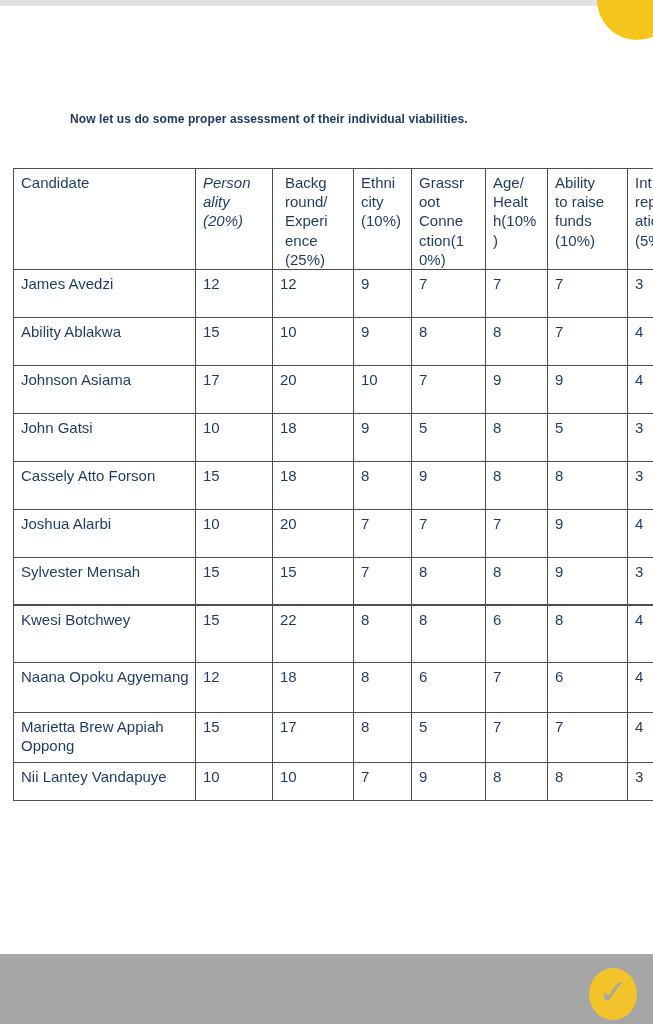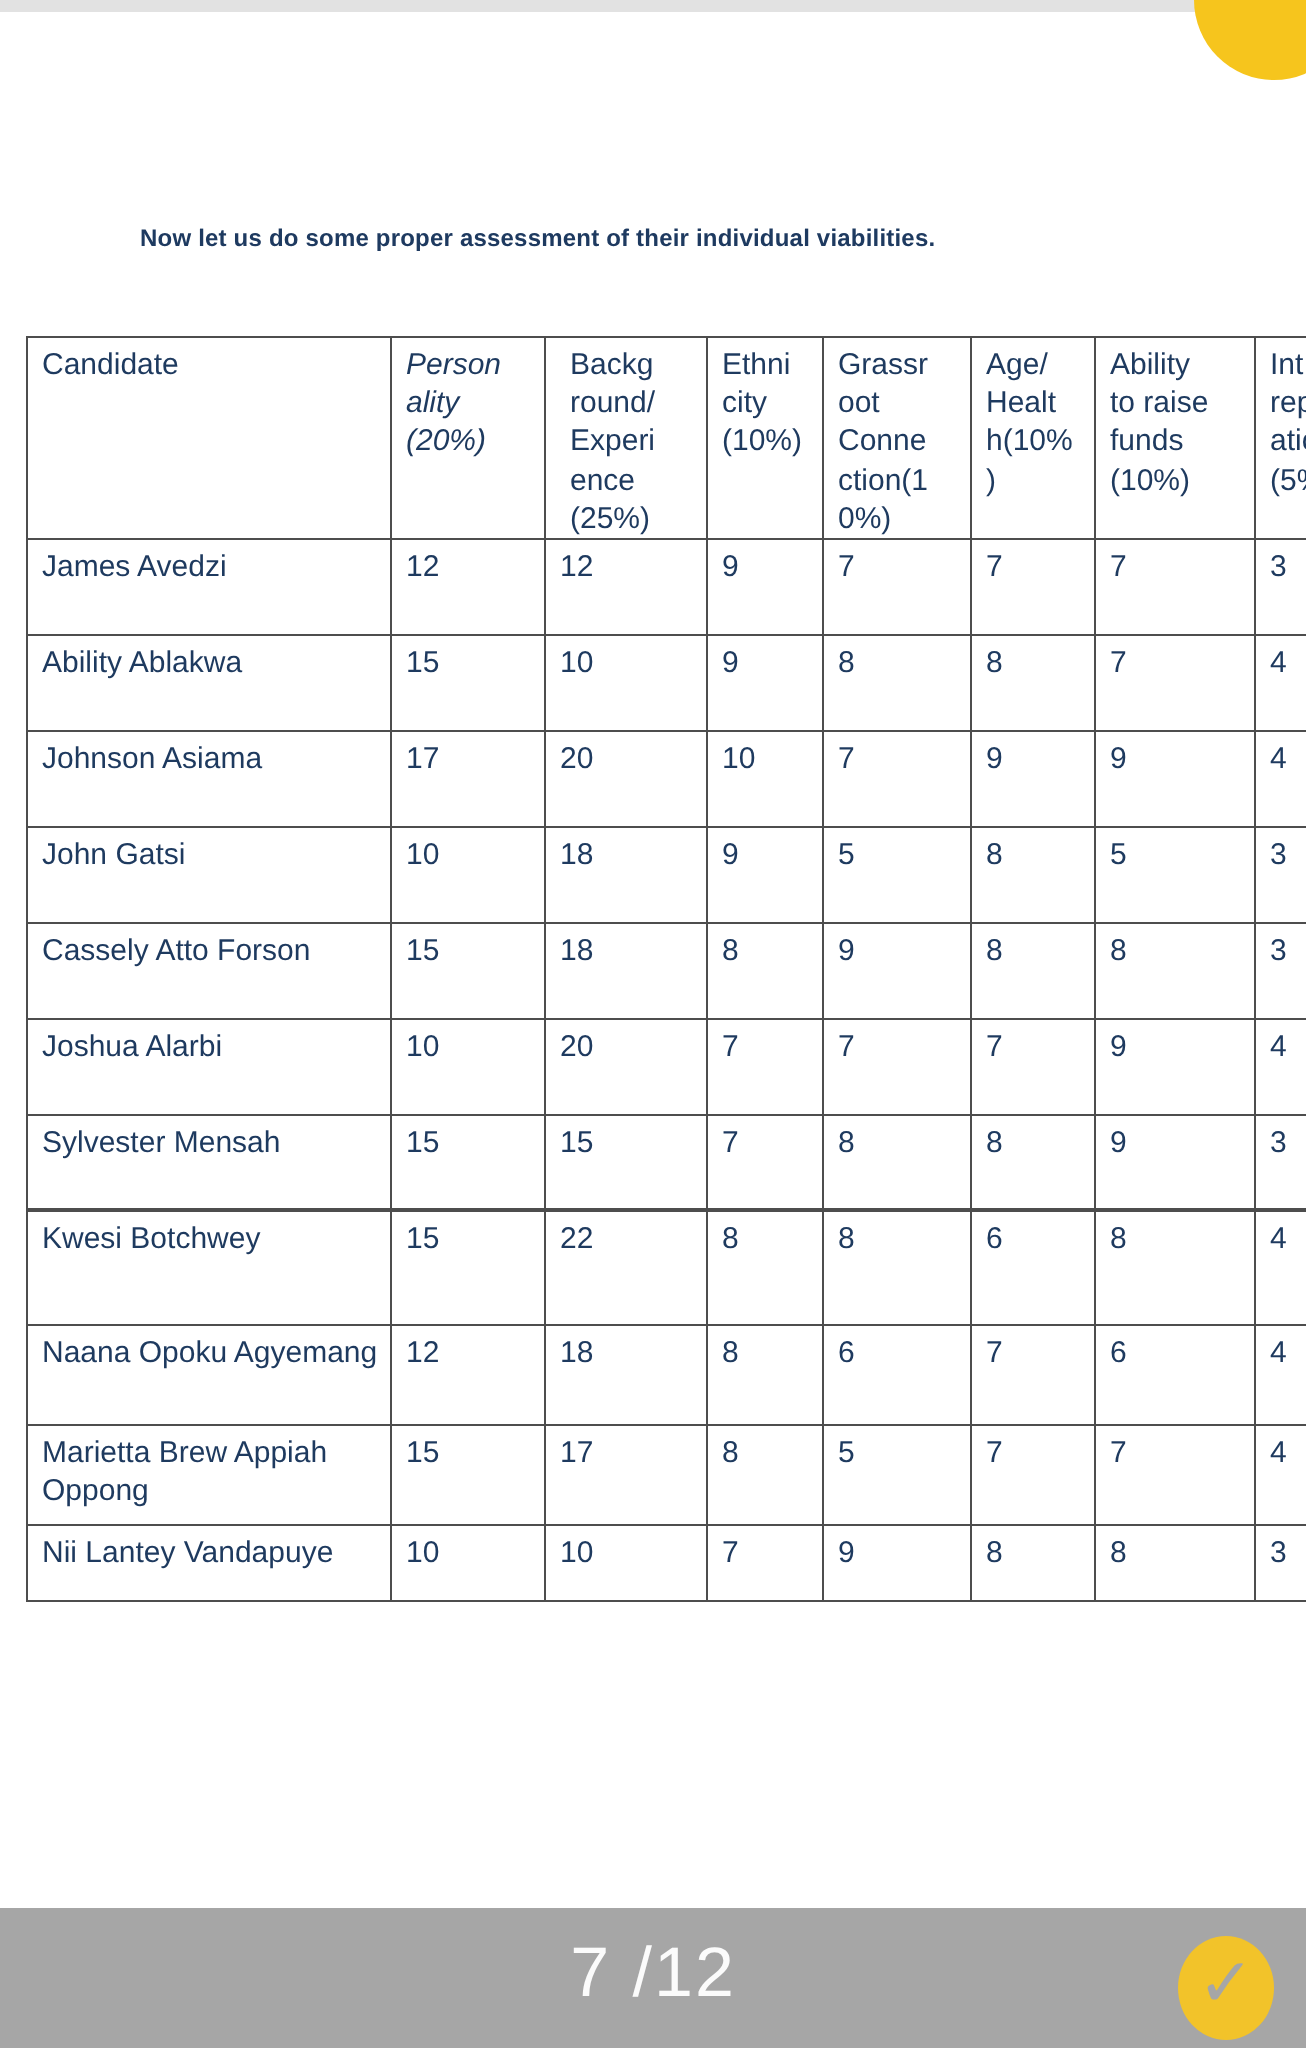--- a/index.html
+++ b/index.html
@@ -257,17 +257,16 @@
           <td>9</td>
           <td>8</td>
           <td>8</td>
           <td>3</td>
         </tr>
       </tbody>
   </table>
 </div>
 
 <div class="pager-bar">
-  <div class="page-indicator">7 /12</div>
   <div class="check-btn">
     <span class="check-glyph">✓</span>
   </div>
 </div>
 
 </body></html>

